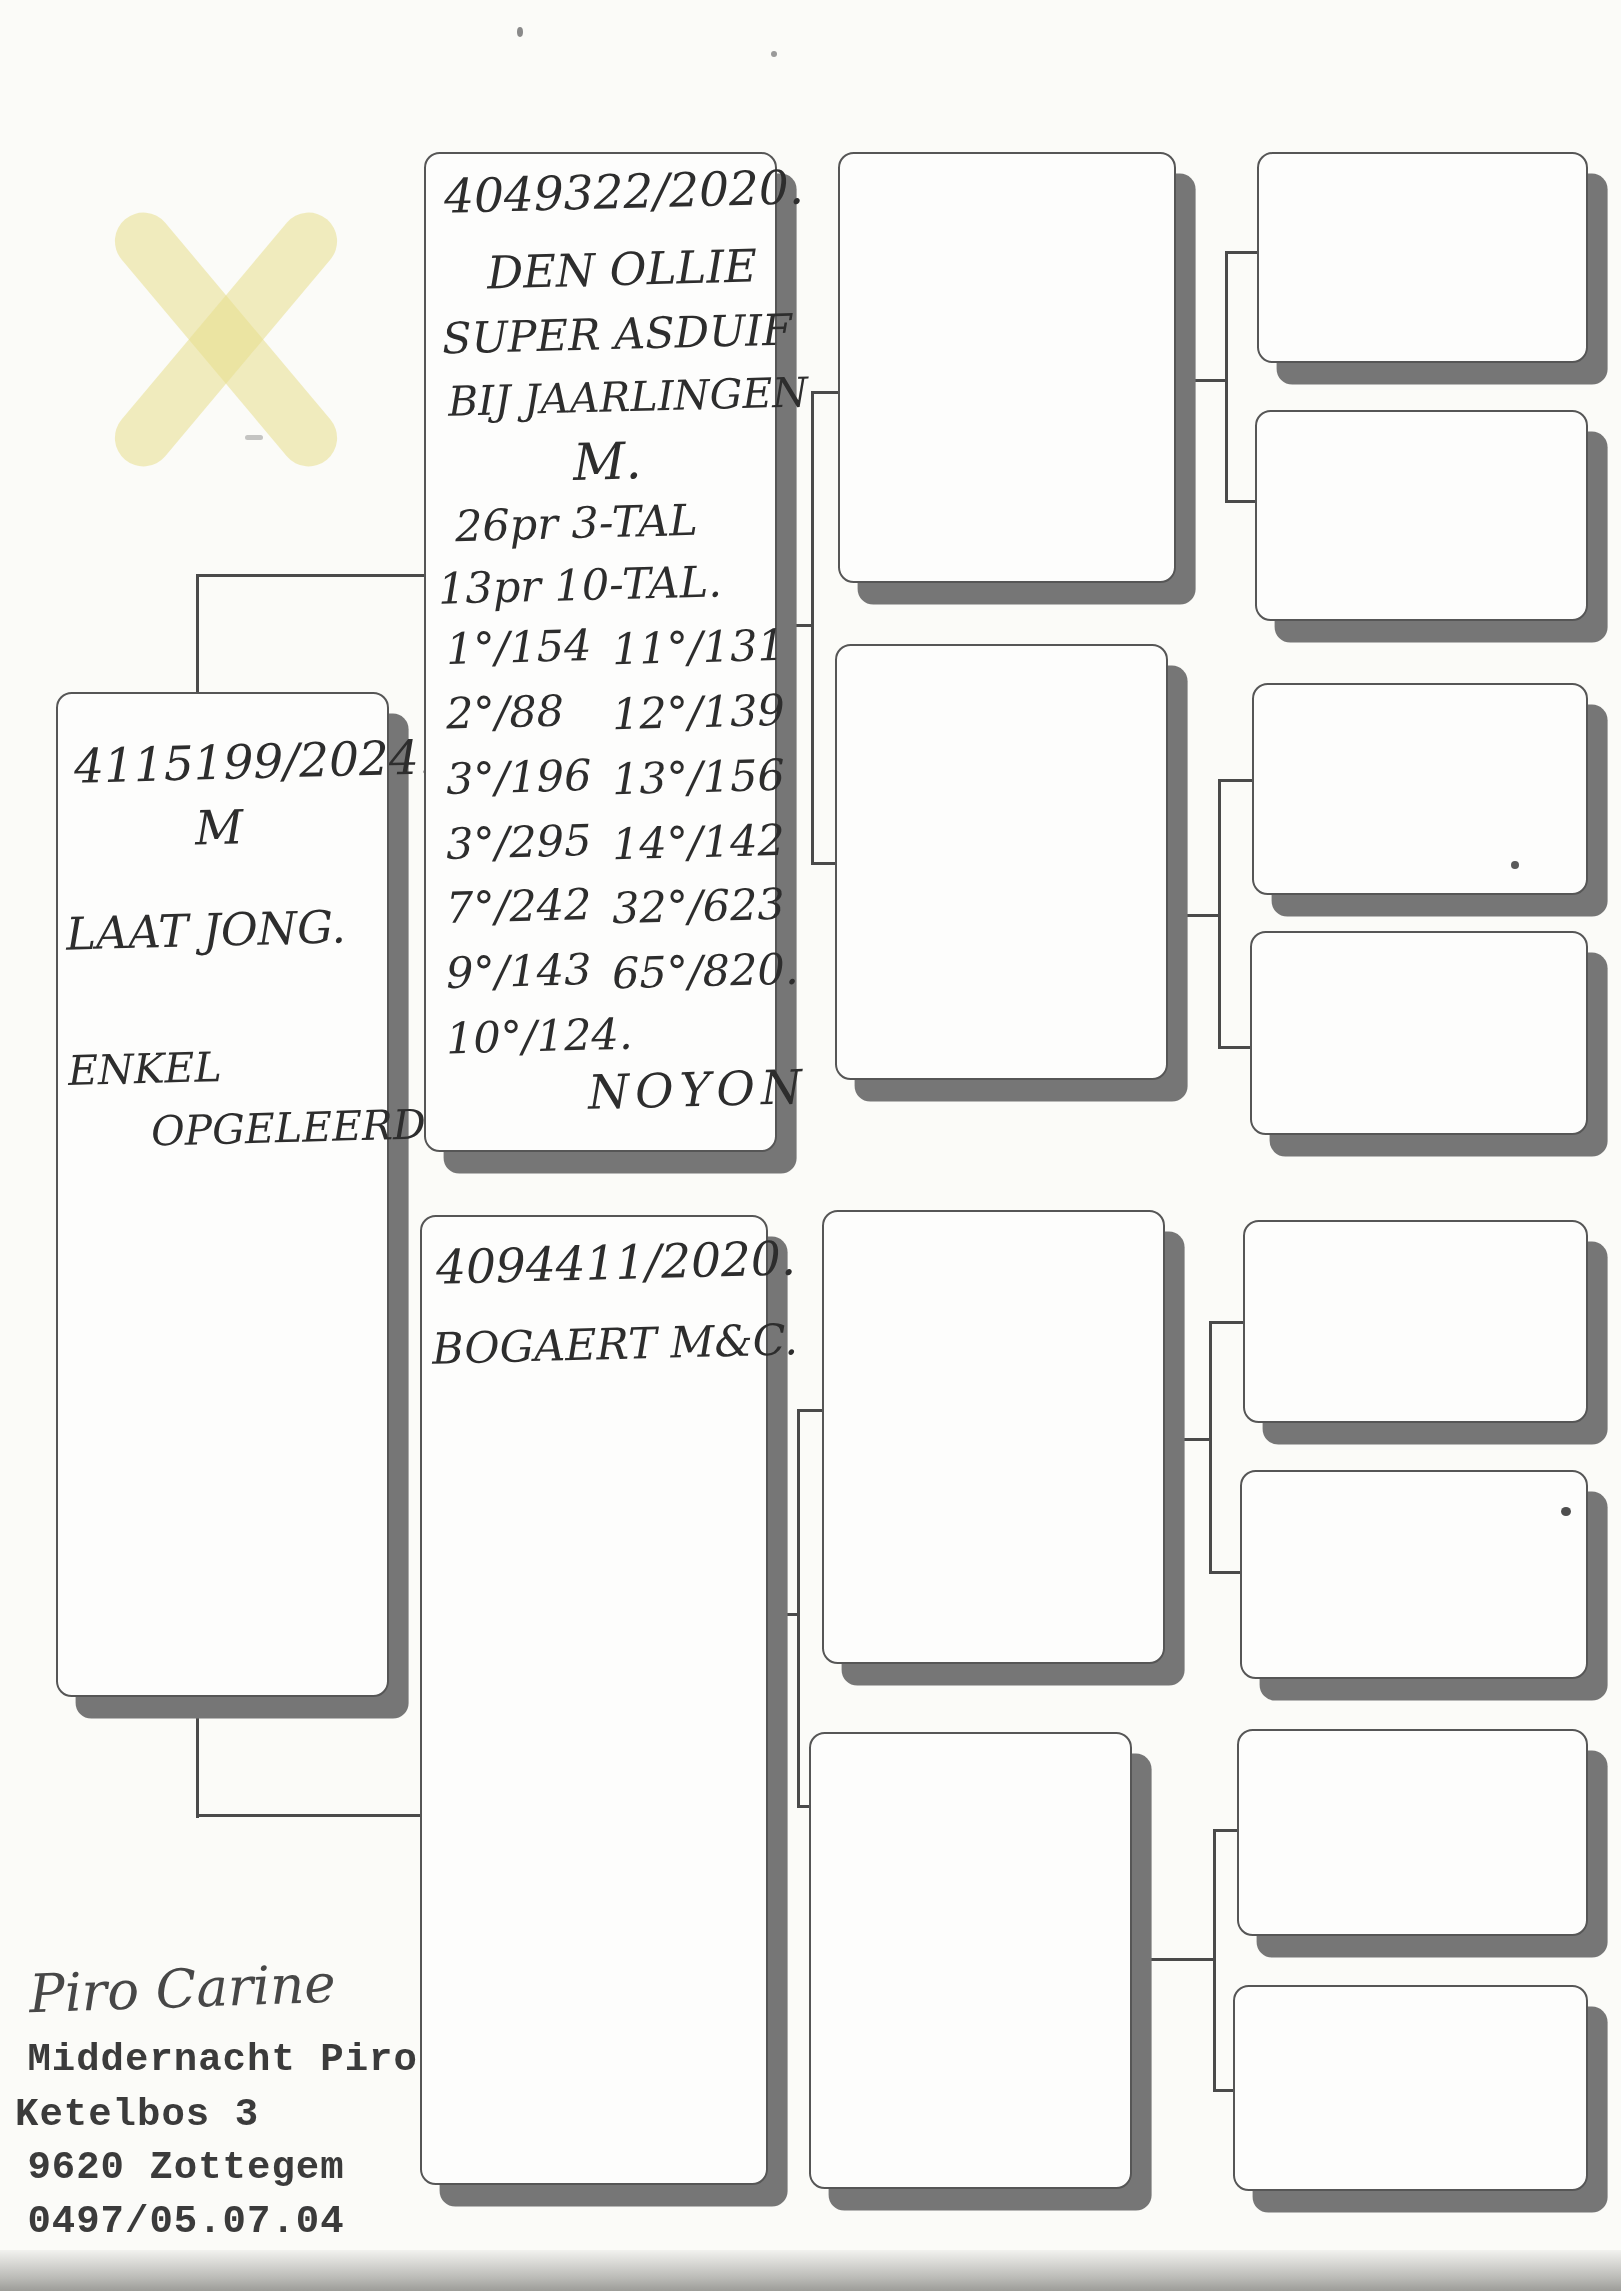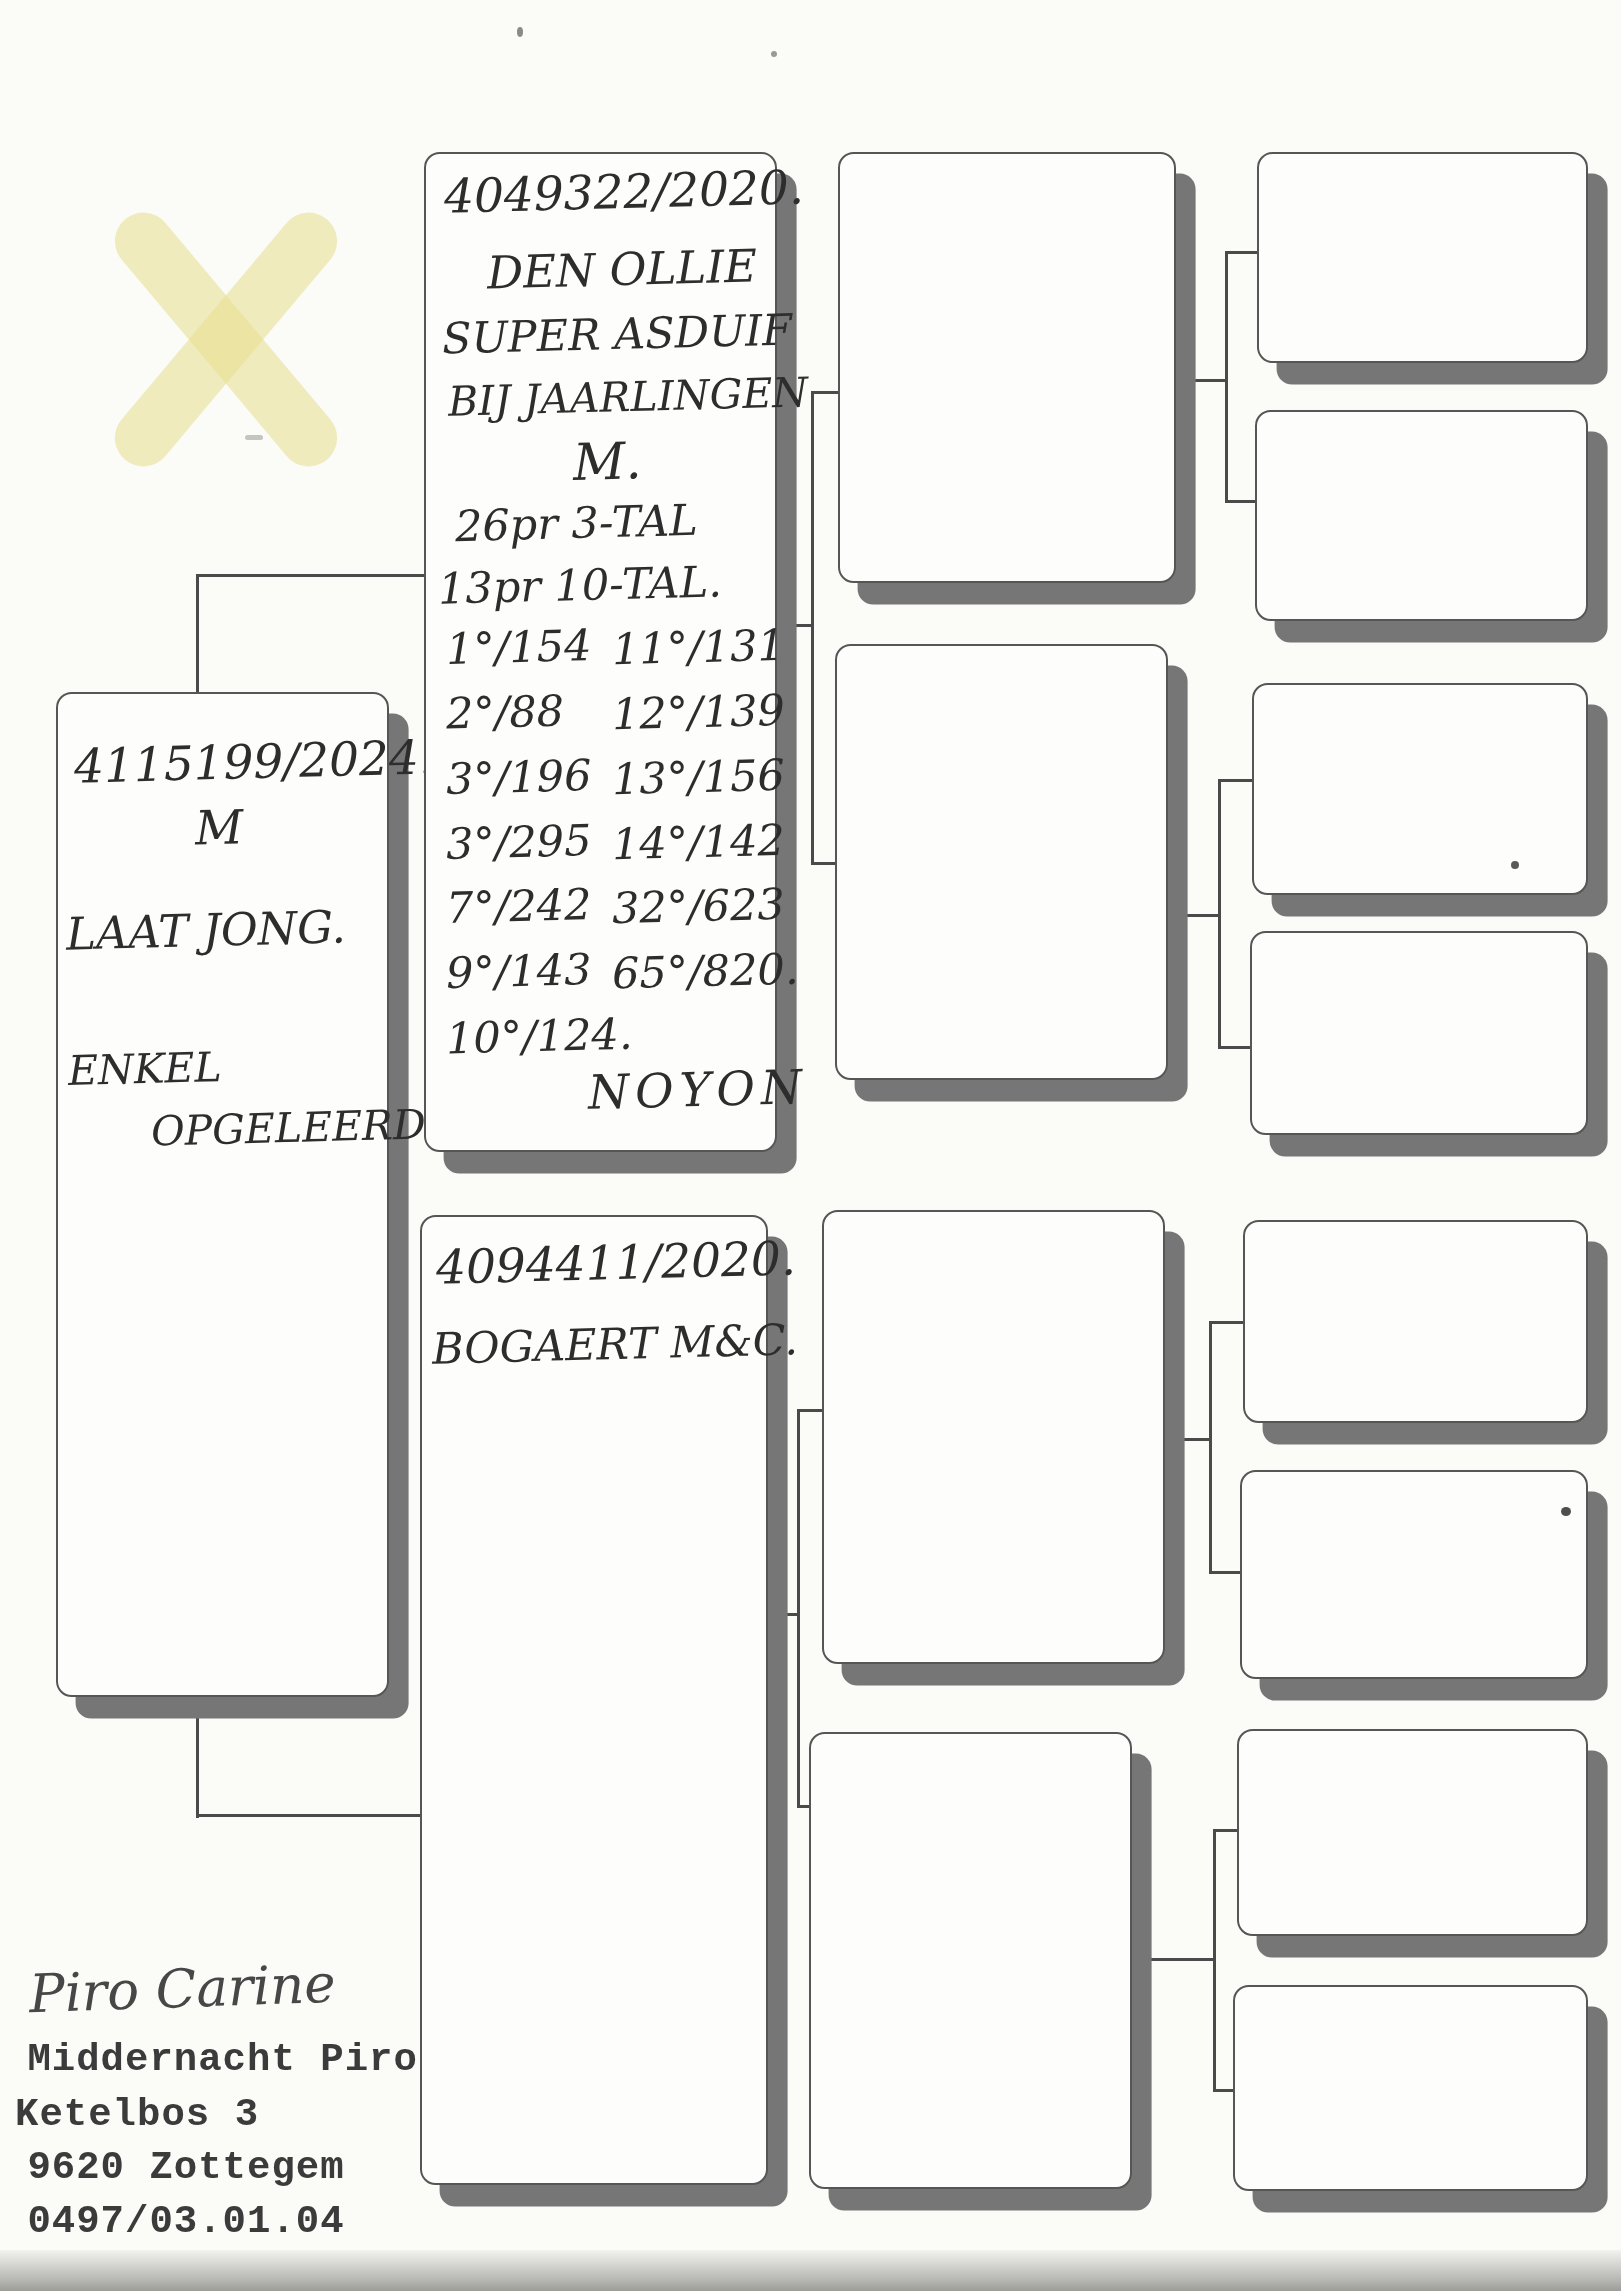--- a/index.html
+++ b/index.html
@@ -163,17 +163,17 @@
   <div class="speck" style="left:1511px;top:861px;width:7.8px;height:7.8px;background:#5a5a5a;"></div>
   <div class="speck" style="left:1561px;top:1507px;width:9.8px;height:8.8px;background:#4e4e4e;"></div>
   <div class="speck" style="left:517px;top:27.4px;width:5.9px;height:9.8px;background:#8a8a8a;"></div>
   <div class="speck" style="left:245px;top:435px;width:17.6px;height:4.9px;background:#c4c4c2;border-radius:2.9px;"></div>
   <div class="speck" style="left:771px;top:51px;width:5.9px;height:5.9px;background:#9a9a9a;"></div>
 
   <div class="hw-sign" style="left:29px;top:1962px;">Piro Carine</div>
   <div class="typed" style="left:27.4px;top:2041px;">Middernacht Piro</div>
   <div class="typed" style="left:15px;top:2096px;">Ketelbos 3</div>
   <div class="typed" style="left:27.4px;top:2149px;">9620 Zottegem</div>
-  <div class="typed" style="left:27.4px;top:2203px;">0497/03.01.04</div>
+  <div class="typed" style="left:27.4px;top:2203px;">0497/05.07.04</div>
 
   <div class="bottom-band"></div>
 </div>
 
 
 </body></html>

